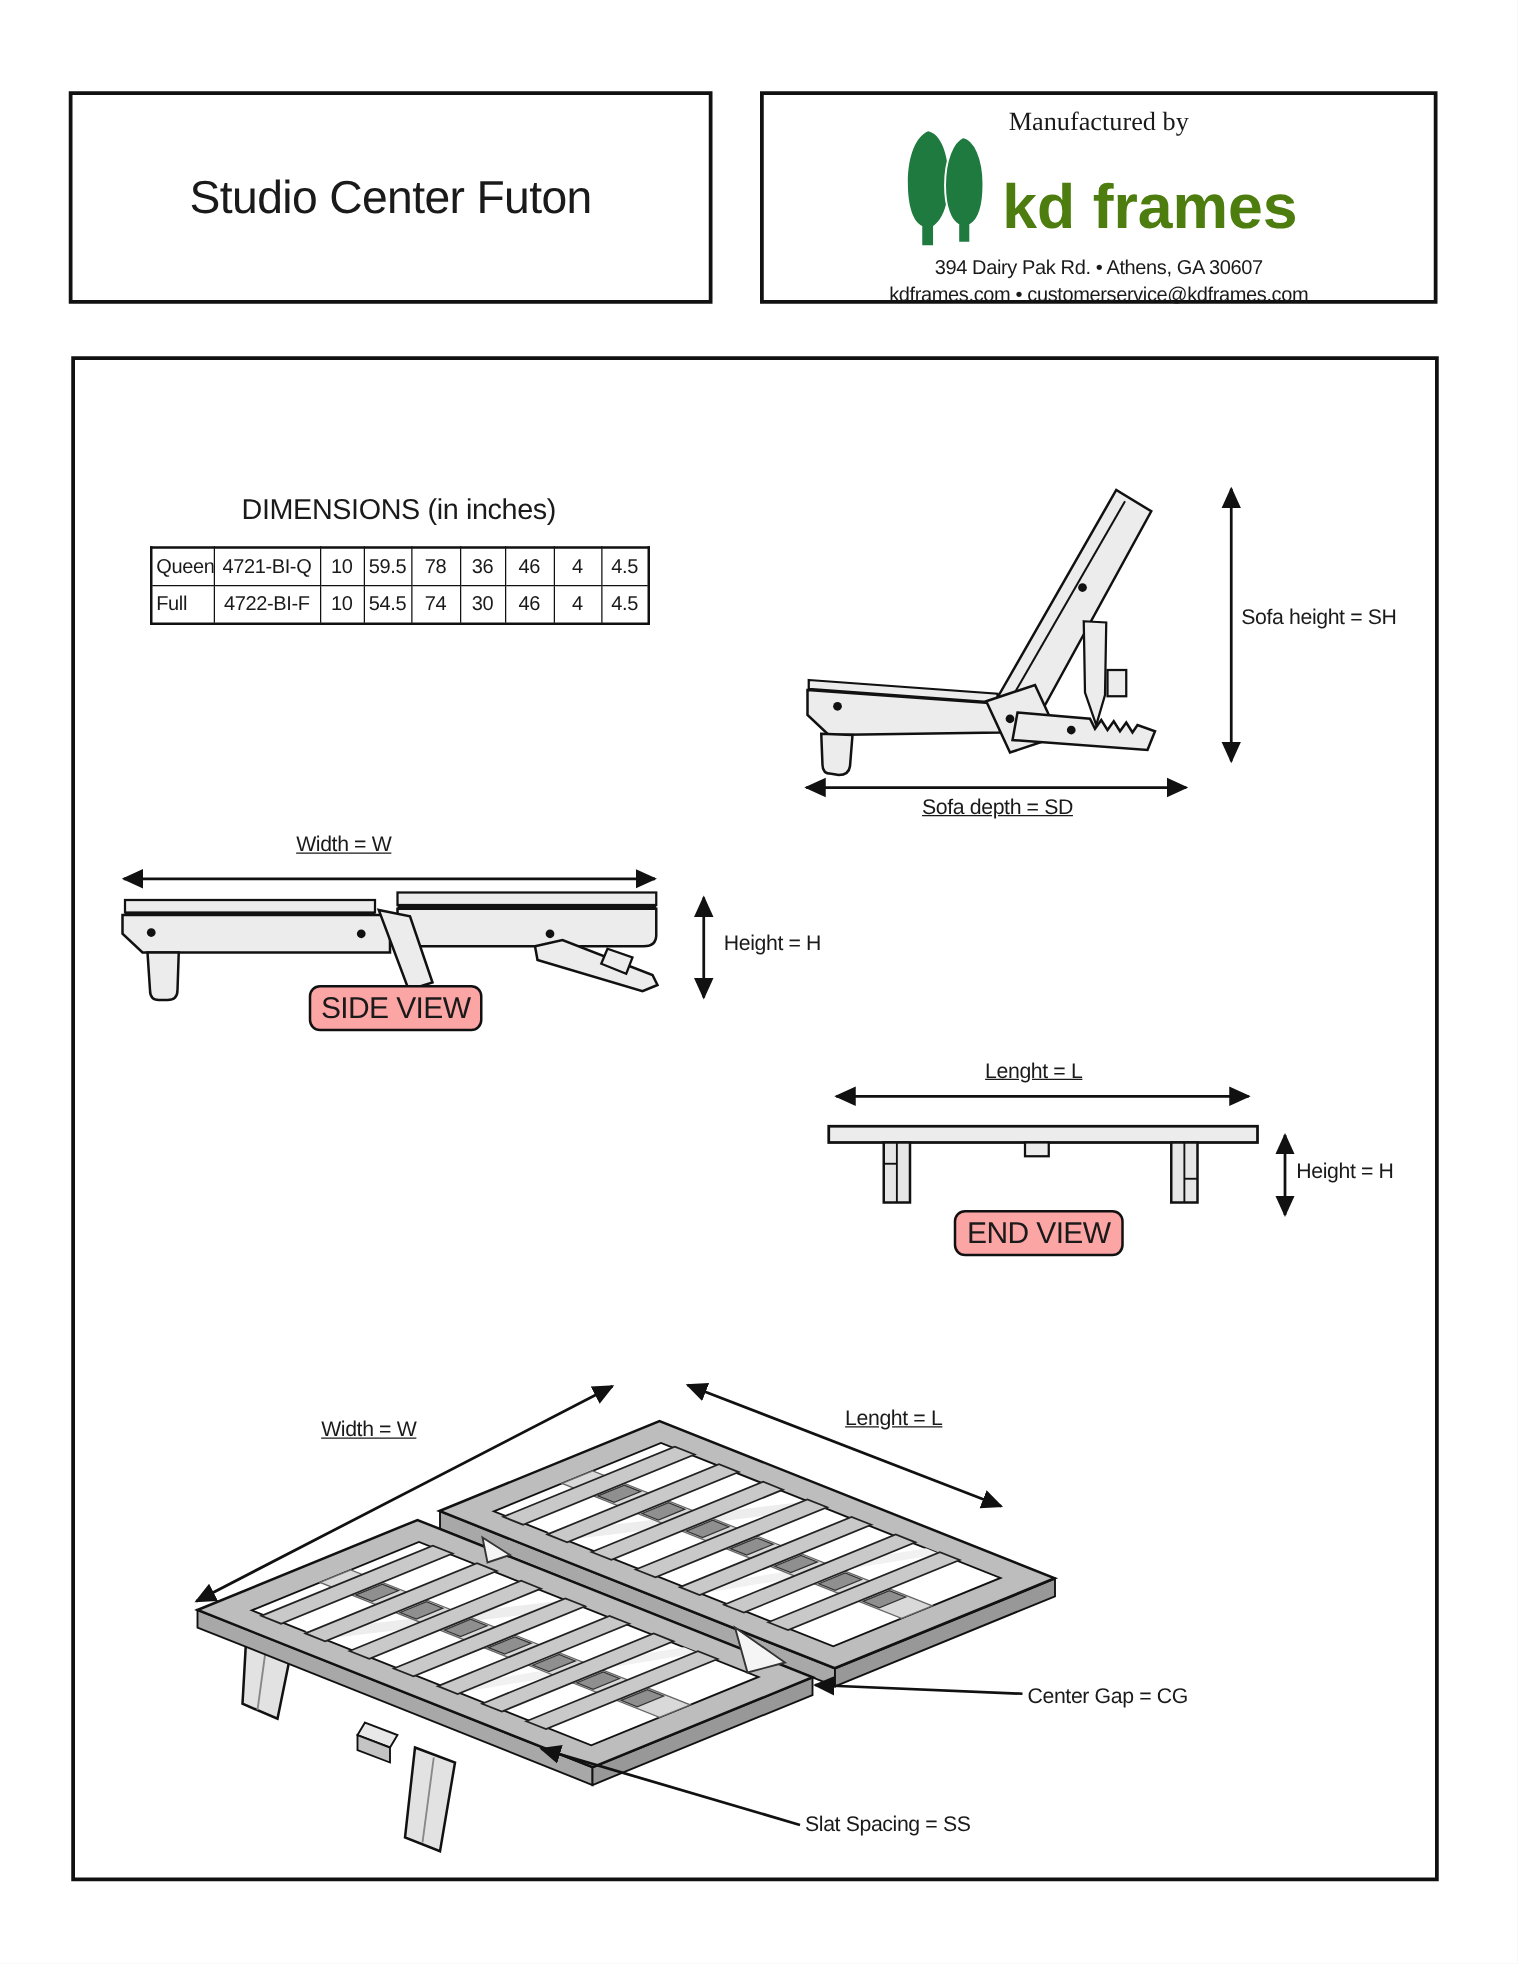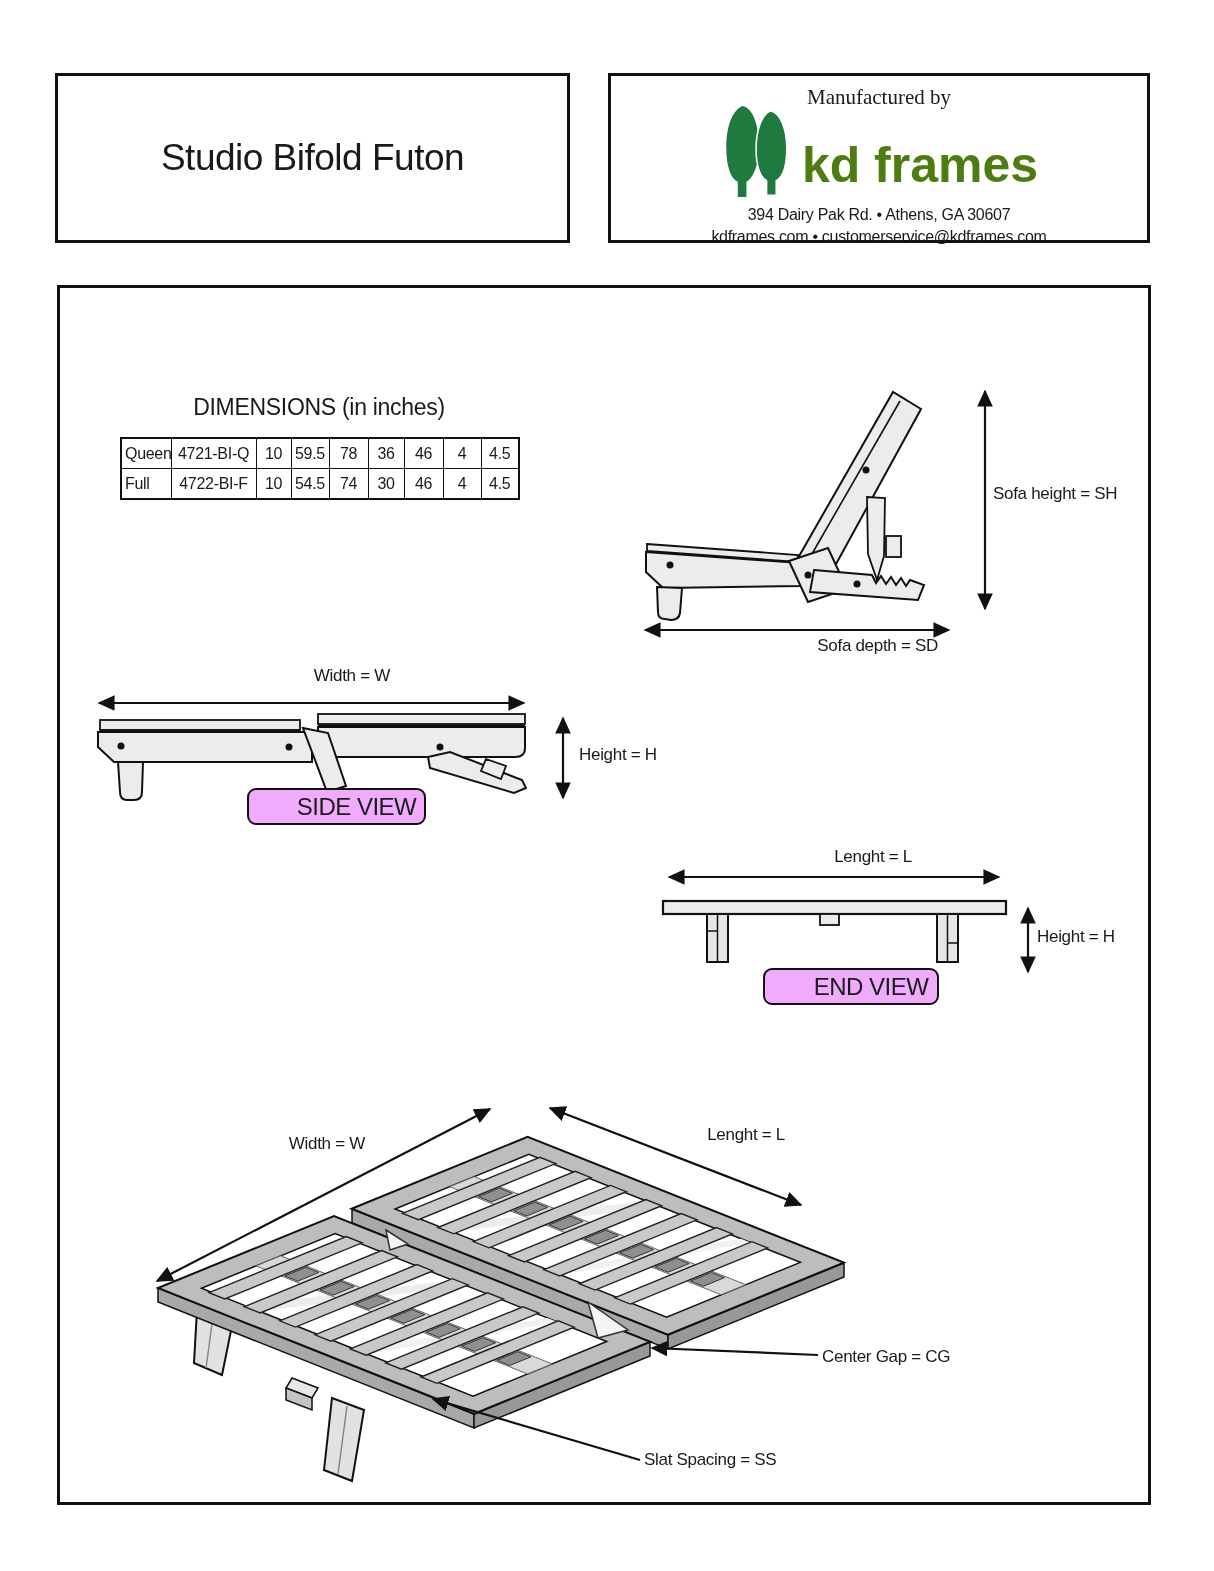--- a/index.html
+++ b/index.html
@@ -14,41 +14,41 @@
   .brand-box{left:608px;top:73px;width:542px;height:170px;display:flex;flex-direction:column;
              align-items:center;padding-top:9px;}
   .manufactured{font-family:"Liberation Serif",serif;font-size:21px;}
   .brand-row{display:flex;align-items:flex-end;gap:8px;margin-top:-2px;height:96px;}
   .brand-text{font-size:50px;font-weight:bold;letter-spacing:0px;line-height:1;margin-bottom:14px;}
   .addr{font-size:16px;letter-spacing:-0.3px;line-height:1.35;}
   
   .main-box{left:57px;top:285px;width:1094px;height:1220px;}
   
   .lbl{position:absolute;font-size:17px;letter-spacing:-0.3px;white-space:nowrap;z-index:5;}
-  .lbl.center{text-align:right;}
+  .lbl.center{text-align:center;text-decoration:underline;}
   .dims-title{position:absolute;left:120px;top:394px;width:398px;text-align:center;
               font-size:23px;letter-spacing:-0.3px;z-index:5;}
-  .badge{position:absolute;border:2.5px solid #111;border-radius:9px;background:#f0abfc;
+  .badge{position:absolute;border:2.5px solid #111;border-radius:9px;background:#fca5a5;
          display:flex;align-items:center;justify-content:center;font-size:24px;
-         letter-spacing:-0.5px;z-index:5;padding-left:40px;}
+         letter-spacing:-0.5px;z-index:5;}
   
   .dim-table-wrap{position:absolute;left:120px;top:437px;z-index:5;}
   table.dims{border-collapse:collapse;table-layout:fixed;width:398px;border:2.5px solid #111;}
   table.dims td,table.dims th{border:1.5px solid #111;font-size:16px;font-weight:normal;
         text-align:center;padding:0;height:29px;letter-spacing:-0.3px;overflow:hidden;}
   table.dims td.rowlab{text-align:left;padding-left:3px;}
   svg.diagram-layer{position:absolute;left:0;top:0;z-index:2;}
 </style>
 </head>
 <body>
 
 <div class="page">
 
   <div class="box title-box">
-    <div class="title-line">Studio Bifold Futon</div>
+    <div class="title-line">Studio Center Futon</div>
   </div>
 
   <div class="box brand-box">
     <div class="manufactured">Manufactured by</div>
     <div class="brand-row">
       <span>
         <svg width="74" height="96" viewBox="0 0 76 100">
           <g fill="#1e7a3e">
             <path d="M23,2 C13,6 6,22 6,45 C6,66 11,78 18,81 L18,97 L27,97 L27,81 C34,77 40,64 40,44 C40,20 33,4 23,2 Z"></path>
             <path d="M52,7 C43,11 37,27 37,47 C37,66 42,77 48,80 L48,95 L58,95 L58,80 C65,76 69,64 69,46 C69,25 62,9 52,7 Z" stroke="#ffffff" stroke-width="1.6"></path>

